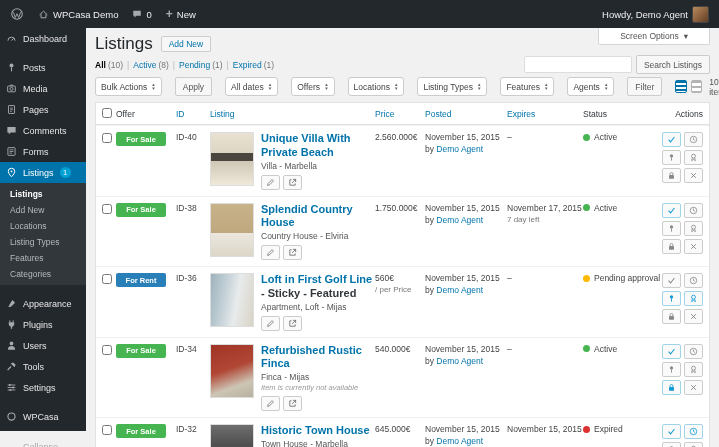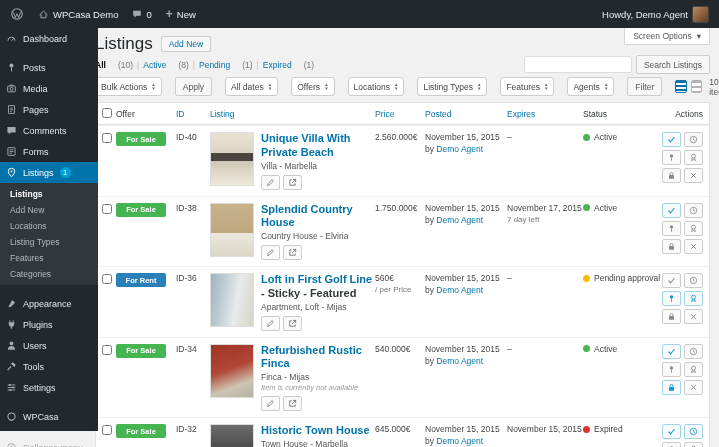--- a/index.html
+++ b/index.html
@@ -9,48 +9,48 @@
   
   .adminbar{position:absolute;top:0;left:0;right:0;height:28px;background:#23282d;color:#eee;
     display:flex;align-items:center;padding:0 10px;box-sizing:border-box;font-size:9.5px;gap:14px;z-index:30;}
   .ab-item{display:flex;align-items:center;gap:4px;color:#eee;cursor:pointer;}
   .ab-item svg{color:#a7aaad;}
   .ab-right{margin-left:auto;display:flex;align-items:center;gap:6px;}
   .avatar{width:15px;height:15px;border-radius:2px;background:linear-gradient(135deg,#b78b5e 0%,#8a5f3c 55%,#5d4028 100%);border:1px solid #444;}
   .plus{font-size:12px;line-height:10px;color:#a7aaad;font-weight:700;}
 
   
-  .sidebar{position:absolute;top:28px;left:0;width:98px;bottom:16px;background:#23282d;color:#eee;z-index:20;}
+  .sidebar{position:absolute;top:28px;left:0;width:86px;bottom:16px;background:#23282d;color:#eee;z-index:20;}
   .menu-item{display:flex;align-items:center;gap:6px;padding:5px 6px;font-size:9px;color:#e5e5e5;cursor:pointer;position:relative;}
   .menu-item svg{color:#a7aaad;flex-shrink:0;}
   .menu-item.active{background:#0073aa;color:#fff;}
   .menu-item.active svg{color:#fff;}
   .menu-item.active::after{content:"";position:absolute;right:-6px;top:50%;margin-top:-6px;border:6px solid transparent;border-left-color:#0073aa;}
   .menu-badge{background:#00a0d2;color:#fff;font-size:7.5px;line-height:11px;min-width:11px;text-align:center;border-radius:50%;display:inline-block;}
   .submenu{background:#32373c;padding:3px 0;}
   .submenu-item{padding:3px 8px 3px 10px;font-size:8.5px;color:#b4b9be;cursor:pointer;}
   .submenu-item.current{color:#fff;font-weight:700;}
   .menu-gap{height:8px;}
   .collapse{margin-top:10px;color:#a7aaad;}
 
   
   .content{position:absolute;top:28px;left:86px;right:0;bottom:0;padding:0 9px;box-sizing:border-box;overflow:hidden;}
   .screen-options{position:absolute;top:0;right:9px;background:#fff;border:1px solid #d5d5d5;border-top:none;
-    border-radius:0 0 2px 2px;padding:3px 8px;font-size:8.5px;color:#555;cursor:pointer;display:flex;gap:5px;align-items:center;}
+    border-radius:0 0 2px 2px;padding:3px 21px;font-size:8.5px;color:#555;cursor:pointer;display:flex;gap:5px;align-items:center;}
   .titlerow{margin-top:4px;height:24px;display:flex;align-items:center;gap:8px;}
   h1.title{font-size:17px;font-weight:400;color:#23282d;margin:0;}
   .add-new{font-size:8.5px;color:#0073aa;background:#f7f7f7;border:1px solid #ccc;border-radius:2px;padding:2px 7px;text-decoration:none;cursor:pointer;}
 
   .views-row{display:flex;align-items:center;margin-top:2px;height:13px;font-size:8.5px;}
   .views{list-style:none;margin:0;padding:0;display:flex;}
   .views li{display:flex;align-items:center;}
   .views li + li::before{content:"|";color:#bbb;margin:0 4px;}
   .views a{color:#0073aa;text-decoration:none;cursor:pointer;}
   .views .current a{color:#000;font-weight:700;}
-  .views .count{color:#777;margin-left:12px;}
+  .views .count{color:#777;margin-left:2px;}
   .searchbox{margin-left:auto;display:flex;gap:4px;align-items:center;}
   .searchbox input{width:108px;height:17px;border:1px solid #ddd;border-radius:2px;background:#fff;box-sizing:border-box;font-size:8.5px;padding:0 4px;}
   .btn{height:19px;background:#f7f7f7;border:1px solid #ccc;border-radius:2px;color:#555;font-size:8.5px;padding:0 7px;cursor:pointer;font-family:inherit;}
 
   .toolbar{margin-top:5px;display:flex;align-items:center;gap:13px;height:21px;font-size:8.5px;}
   .select{display:inline-flex;align-items:center;background:#fff;border:1px solid #ccc;border-radius:3px;height:19px;
     padding:0 5px;color:#444;cursor:pointer;box-sizing:border-box;}
   .select .lbl{white-space:nowrap;overflow:hidden;}
   .updn{margin-left:auto;display:inline-flex;flex-direction:column;font-size:4.5px;line-height:4px;color:#666;padding-left:4px;}
   .w-bulk{width:78px;} .w-dates{width:86px;} .w-offers{width:68px;} .w-loc{width:80px;} .w-types{width:72px;} .w-feat{width:70px;} .w-agents{width:56px;}

